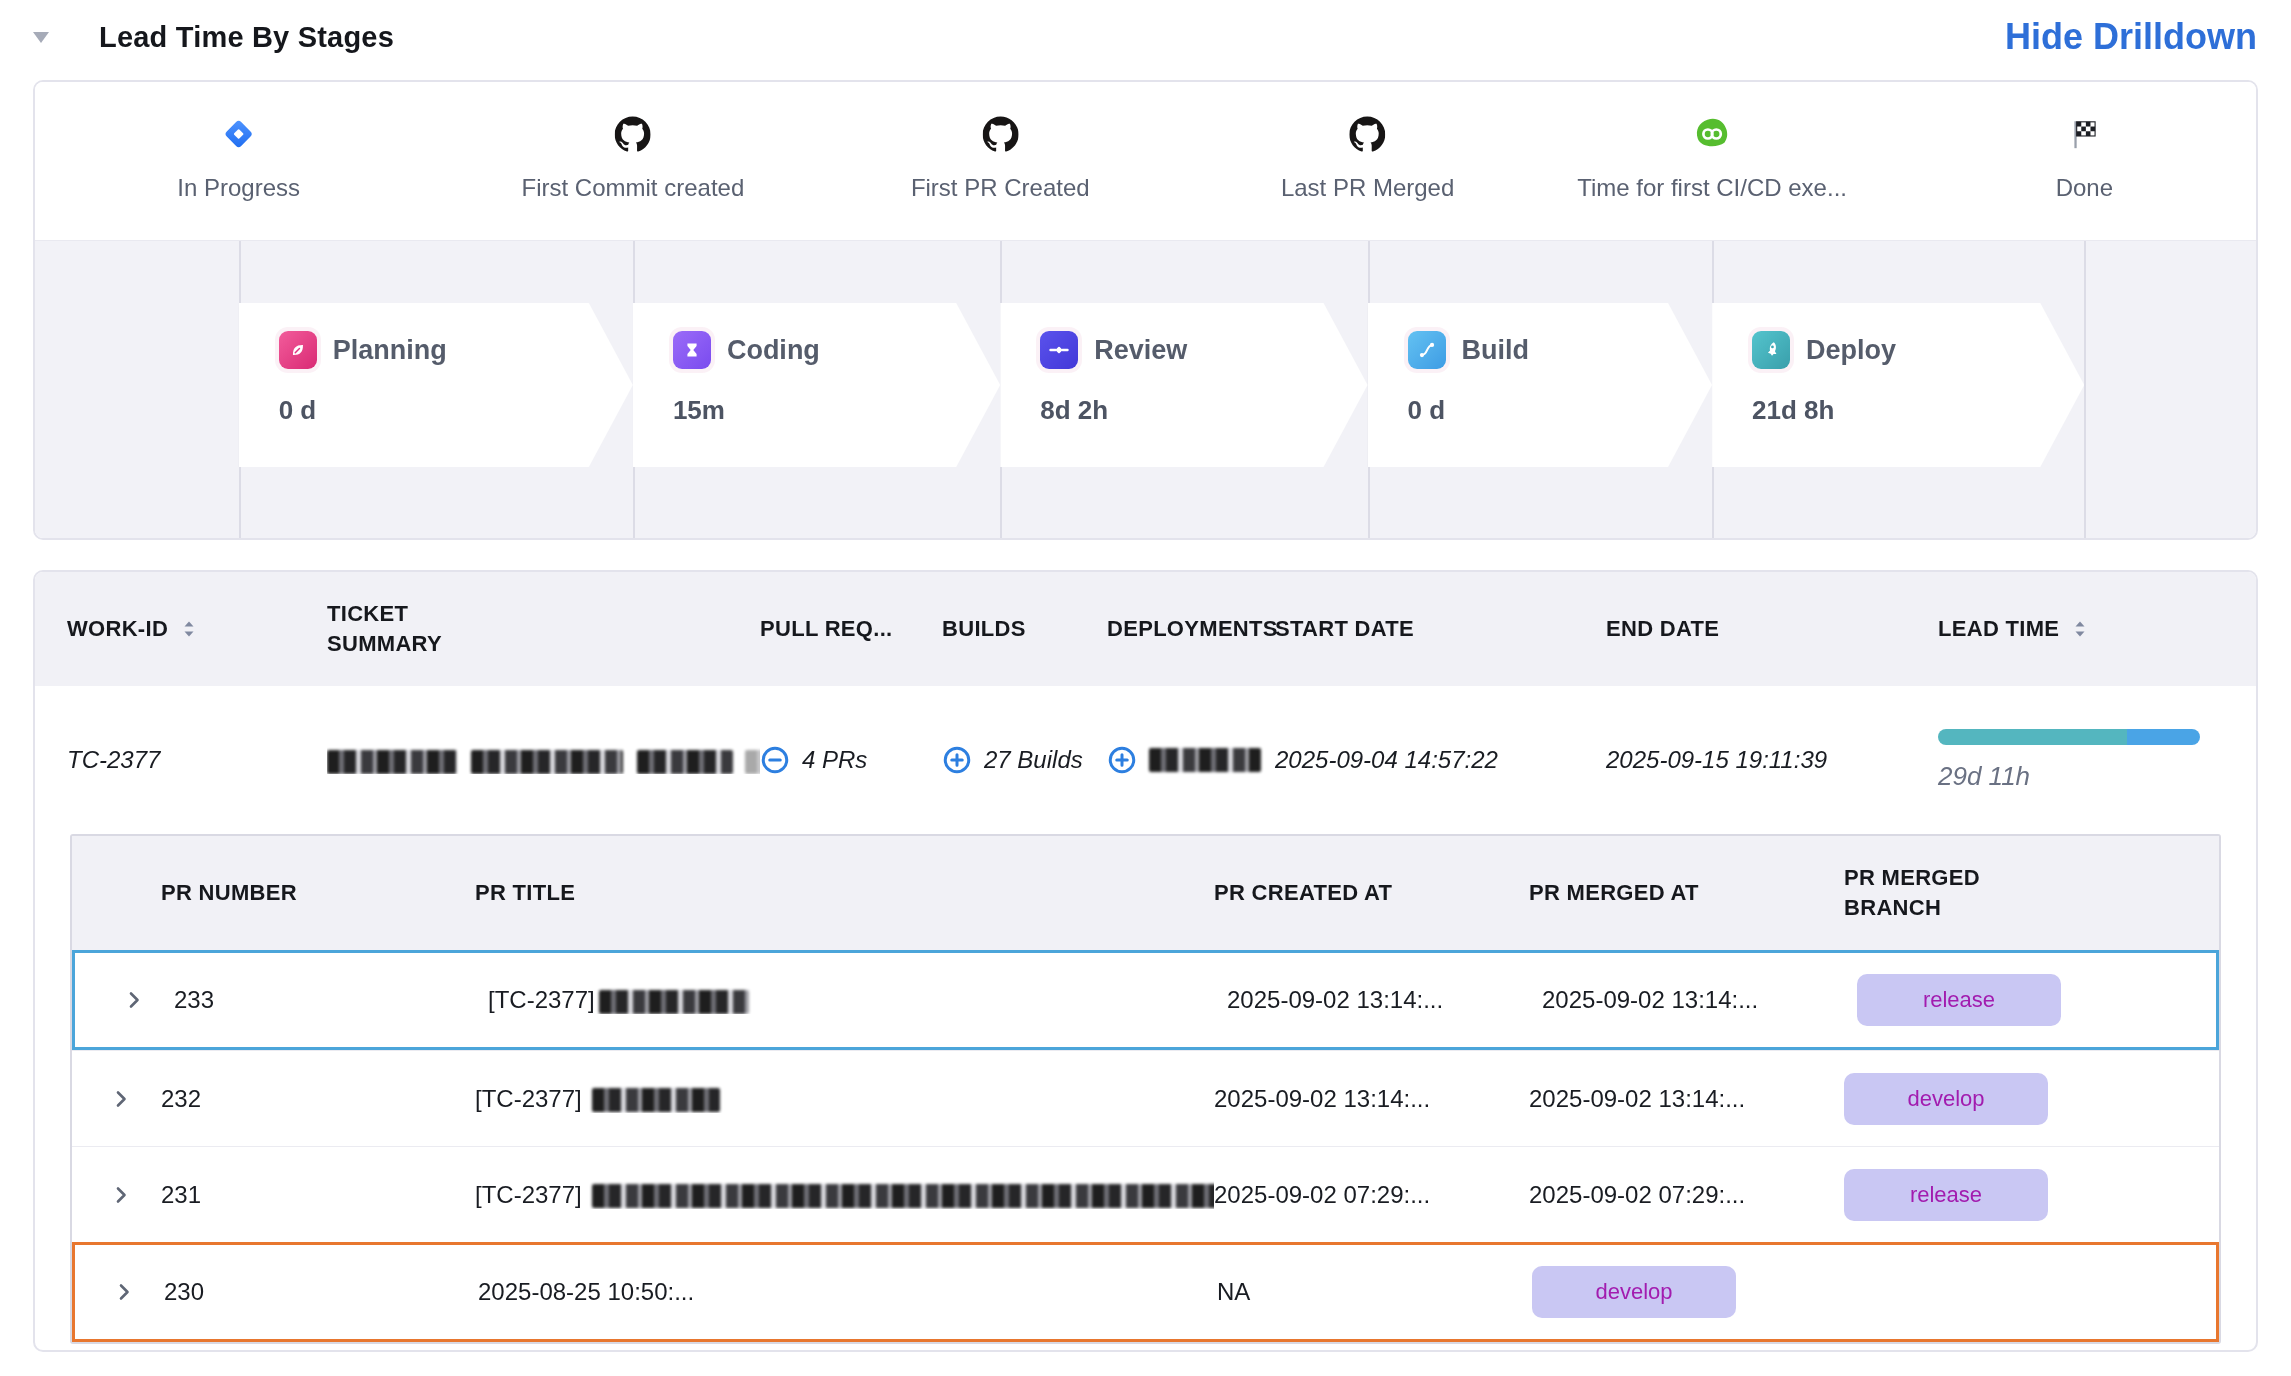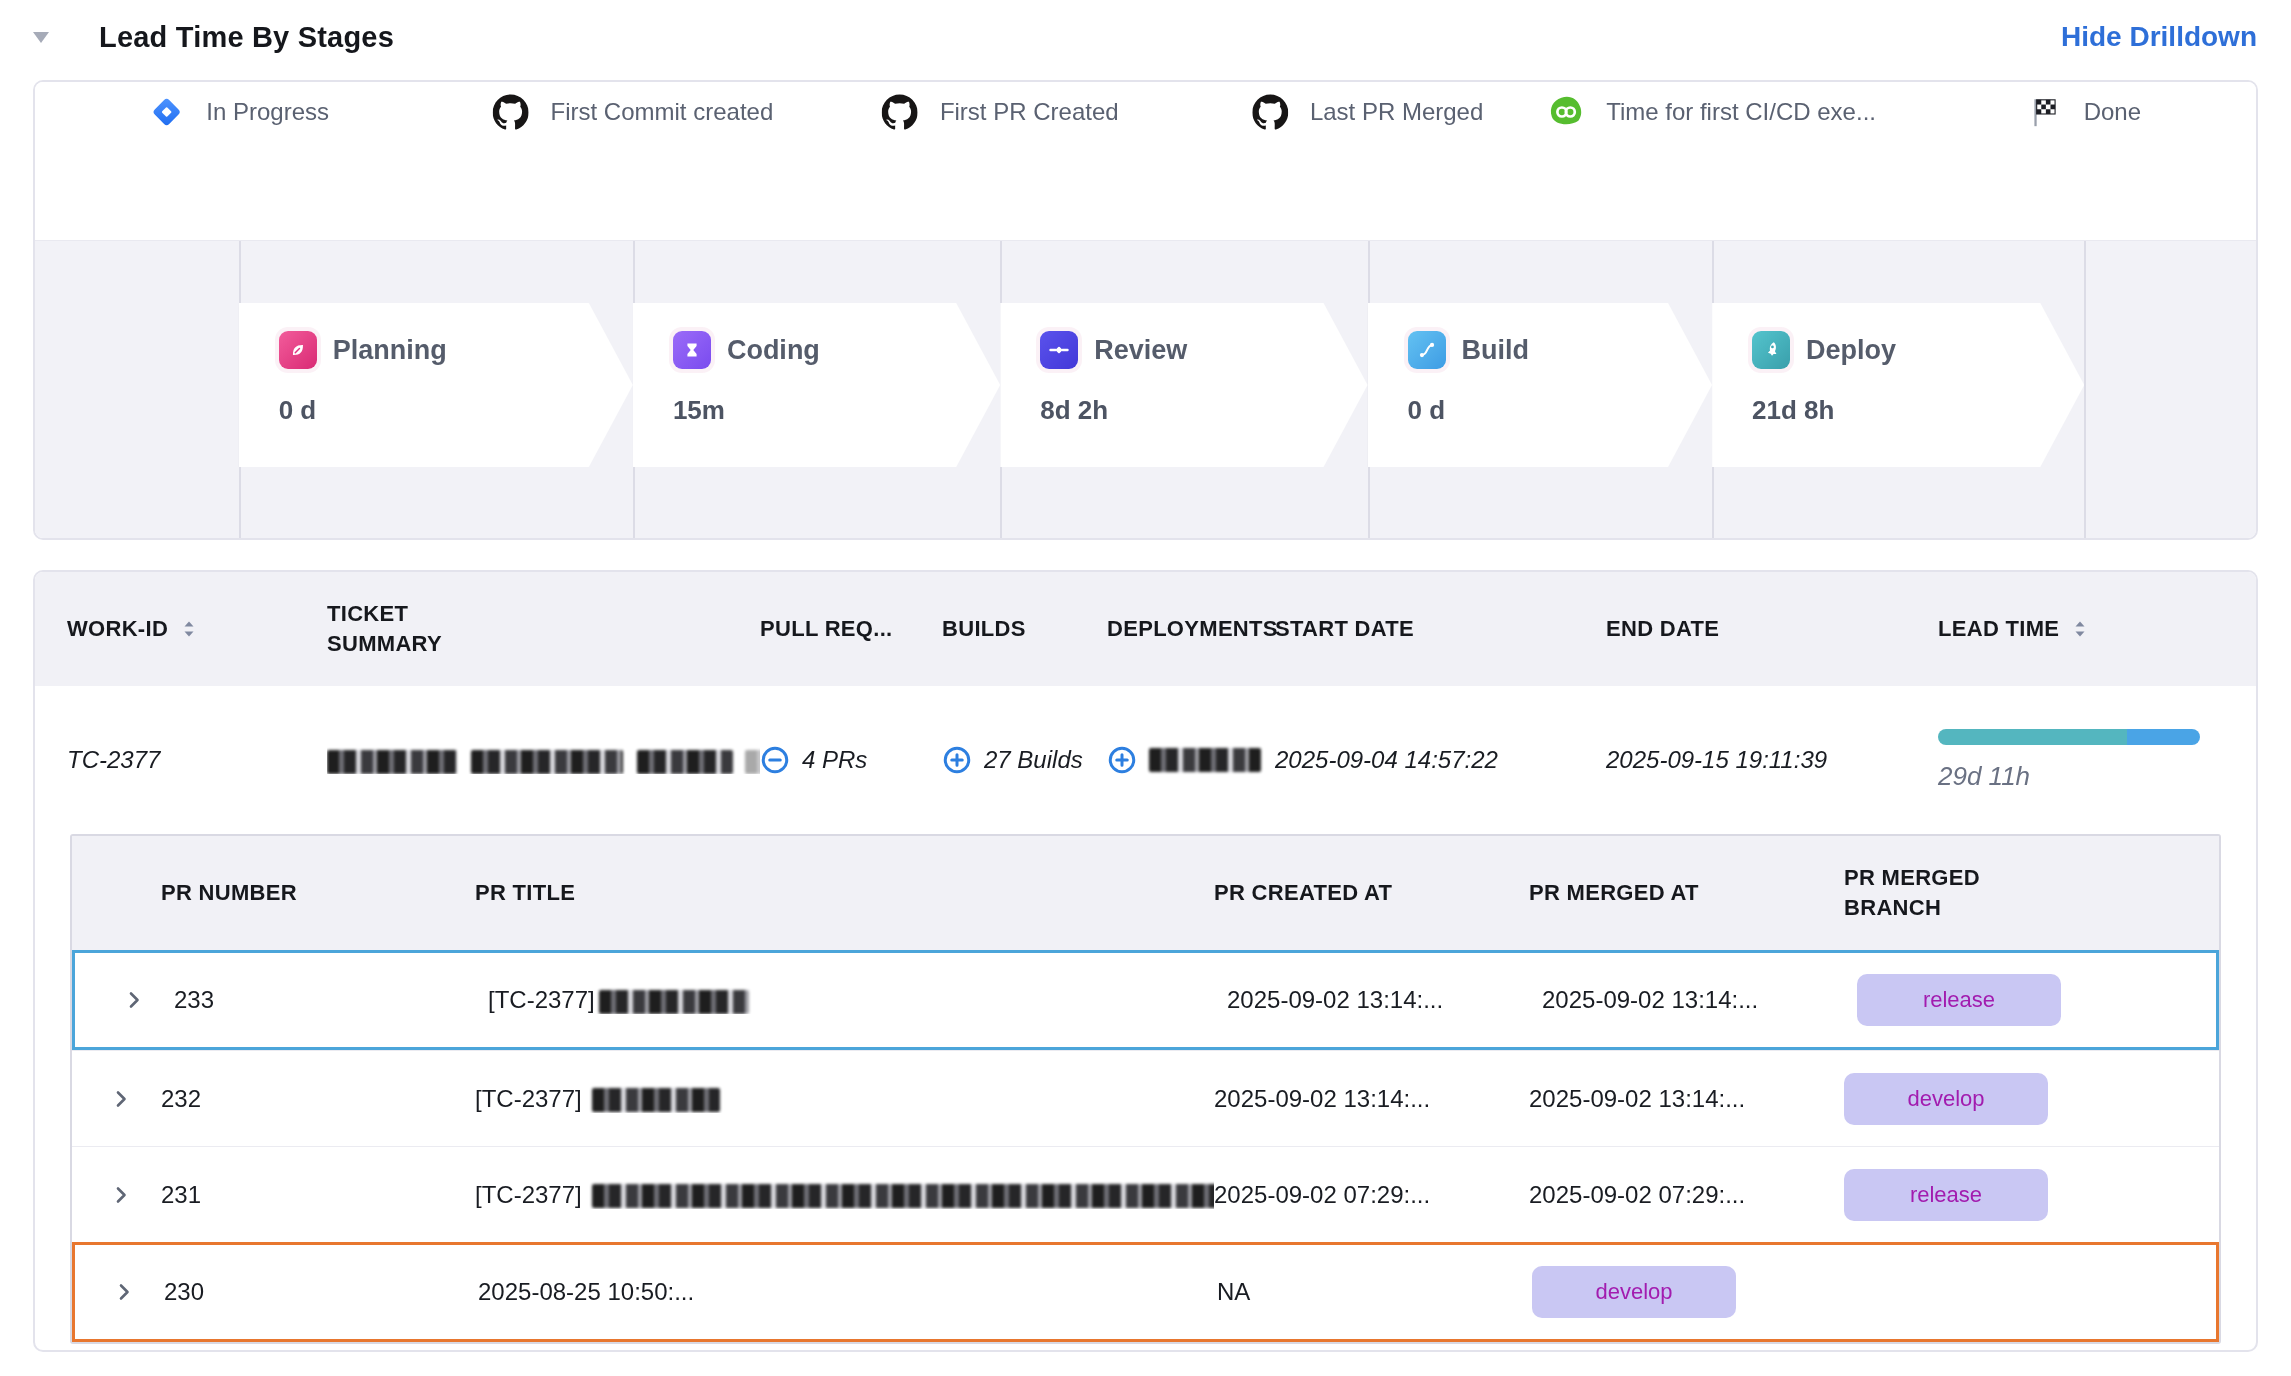--- a/index.html
+++ b/index.html
@@ -9,32 +9,32 @@
     font-family: "Liberation Sans", sans-serif;
     color: #191c22;
     position: relative;
   }
 
   
   .topbar { display:flex; align-items:center; padding: 16px 34px 0 30px; height: 58px; gap: 31px; }
   .tri { width:22px; height:22px; margin-right:16px; flex:0 0 auto; }
   .page-title { font-size:29px; font-weight:700; color:#15171c; letter-spacing:.2px; }
   .spacer { flex:1; }
-  .drilldown { font-size:28px; font-weight:700; color:#2e6fd8; cursor:pointer; text-decoration:none; }
+  .drilldown { font-size:36px; font-weight:700; color:#2e6fd8; cursor:pointer; text-decoration:none; }
 
   
   .stages-panel {
     margin: 22px 33px 0 33px;
     border: 2px solid #e3e3ec; border-radius: 10px;
     overflow: hidden; background:#fff;
   }
   .milestones { position: relative; height: 158px; background:#fff; }
   .milestone {
-    position:absolute; top: 12px; transform: translateX(-50%);
-    display:flex; flex-direction:row; align-items:center; gap: 22px;
+    position:absolute; top: 34px; transform: translateX(-50%);
+    display:flex; flex-direction:column; align-items:center; gap: 22px;
     white-space: nowrap;
   }
   .milestone .m-icon { height: 36px; display:flex; align-items:center; justify-content:center; }
   .milestone .m-label { font-size:24px; color:#5a6171; }
 
   .band {
     position:relative; height: 298px; background:#f2f2f7;
     border-top: 1px solid #e9e9f0;
   }
   .vline { position:absolute; top:0; bottom:0; width:2px; background:#dcdce6; }

